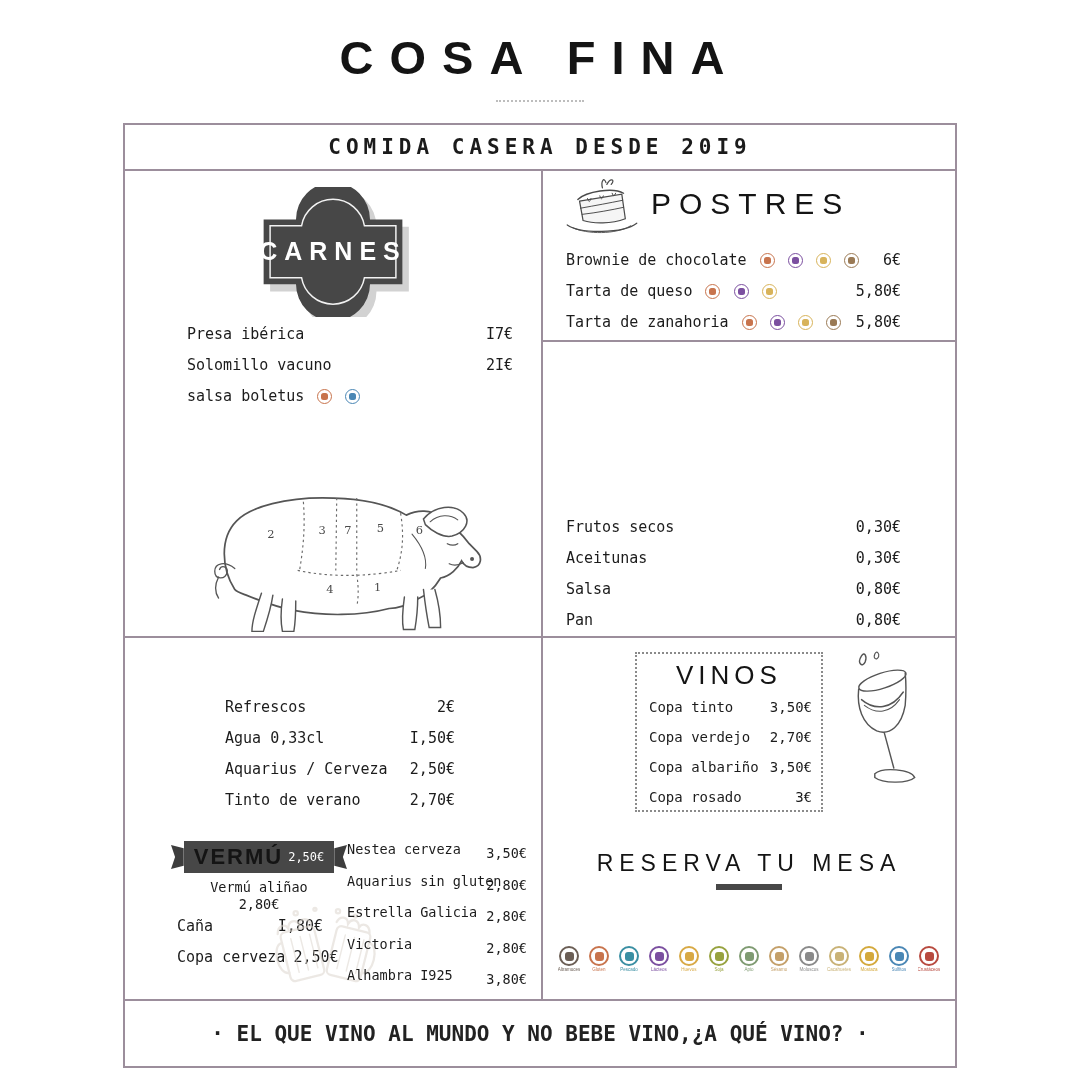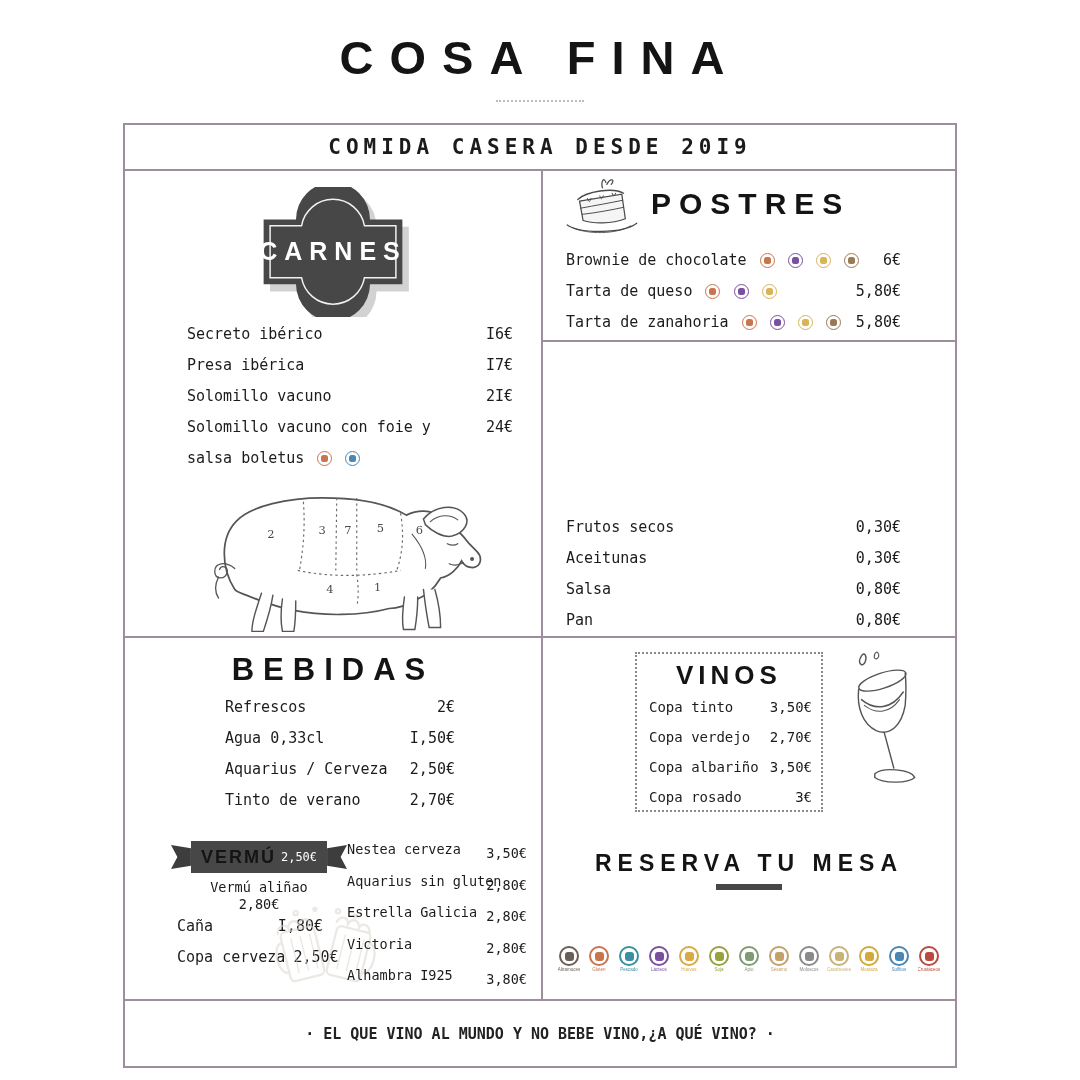--- a/index.html
+++ b/index.html
@@ -1,18 +1,18 @@
 <!DOCTYPE html>
 <html><head>
 <meta charset="utf-8">
 <style>
   html,body{margin:0;padding:0;background:#ffffff;width:1080px;height:1080px;overflow:hidden;
     font-family:"Liberation Sans",sans-serif;color:#1b1b1b;}
   .mono{font-family:"DejaVu Sans Mono","Liberation Mono",monospace;}
-  .heading{font-family:"Liberation Sans",sans-serif;font-weight:700;color:#141414;}
+  .heading{font-family:"Liberation Sans",sans-serif;font-weight:400;color:#141414;}
 
   
   .brand-title{position:absolute;top:30px;left:0;width:1080px;text-align:center;
     font-size:47px;font-weight:800;letter-spacing:16px;color:#141414;}
   .brand-rule{position:absolute;top:100px;left:496px;width:88px;border-bottom:2px dotted #bdbdbd;}
 
   
   .frame{position:absolute;left:123px;top:123px;width:834px;height:945px;
     border:2px solid #9c8e9c;box-sizing:border-box;}
   .banner{position:absolute;left:0;top:0;width:830px;height:44px;border-bottom:2px solid #9c8e9c;
@@ -65,21 +65,21 @@
   .beb-title{position:absolute;left:0;top:14px;width:100%;text-align:center;
     font-size:31px;letter-spacing:9px;}
   .beb-list{position:absolute;left:100px;right:86px;top:62px;}
   .vermu-block{position:absolute;left:46px;top:203px;width:176px;text-align:center;}
   .ribbon{display:flex;align-items:center;justify-content:center;height:32px;}
   .ribbon .tail{width:22px;height:24px;background:#3d3d3d;}
   .ribbon .tail.l{clip-path:polygon(0 0,100% 14%,100% 86%,0 100%,32% 50%);}
   .ribbon .tail.r{clip-path:polygon(100% 0,0 14%,0 86%,100% 100%,68% 50%);}
   .ribbon .mid{background:#474747;color:#fff;height:32px;display:flex;align-items:center;
     justify-content:center;padding:0 10px;gap:5px;}
-  .ribbon .mid .big{font-weight:800;font-size:18px;letter-spacing:2px;}
+  .ribbon .mid .big{font-weight:800;font-size:22px;letter-spacing:2px;}
   .ribbon .mid .sml{font-family:"DejaVu Sans Mono",monospace;font-size:12px;}
   .vermu-sub{font-family:"DejaVu Sans Mono",monospace;font-size:13.5px;margin-top:6px;line-height:17px;}
   .cana-list{position:absolute;left:52px;top:281px;width:146px;}
   .beer-list{position:absolute;left:222px;top:204px;width:180px;z-index:2;}
   .beer-list .row{font-size:13.5px;margin-bottom:16.5px;}
   .beer-list .row .pr{position:absolute;right:0;bottom:-4px;background:transparent;}
   .beer-watermark{position:absolute;left:138px;top:248px;width:125px;height:115px;opacity:.55;z-index:1;}
 
   
   .vinos-box{position:absolute;left:92px;top:14px;width:188px;height:160px;
@@ -100,21 +100,21 @@
   .alg{width:24px;display:flex;flex-direction:column;align-items:center;}
   .al-big{width:20px;height:20px;border:2px solid var(--c,#999);border-radius:50%;
     position:relative;box-sizing:border-box;}
   .al-big::before{content:"";position:absolute;inset:3.5px;background:var(--c,#999);border-radius:3px;}
   .alg-label{font-size:4.5px;line-height:7px;color:var(--c,#999);
     font-family:"Liberation Sans",sans-serif;white-space:nowrap;overflow:hidden;max-width:26px;}
 
   
   .footband{position:absolute;left:0;top:874px;width:830px;height:65px;border-top:2px solid #9c8e9c;
     display:flex;align-items:center;justify-content:center;
-    font-family:"DejaVu Sans Mono","Liberation Mono",monospace;font-weight:700;font-size:15px;color:#222;}
+    font-family:"DejaVu Sans Mono","Liberation Mono",monospace;font-weight:700;font-size:21px;color:#222;}
 </style>
 </head>
 <body>
 
 <div class="brand-title heading">COSA FINA</div>
 <div class="brand-rule"></div>
 
 <div class="frame">
 
   <div class="banner mono">COMIDA CASERA DESDE 20I9</div>
@@ -126,34 +126,26 @@
       <svg viewBox="0 0 200 140">
         <path d="M25,35 L60,35 A40,40 0 0 1 140,35 L175,35 L175,105 L140,105 A40,40 0 0 1 60,105 L25,105 Z" transform="translate(7,8)" fill="#d2d2d2"></path>
         <path d="M25,35 L60,35 A40,40 0 0 1 140,35 L175,35 L175,105 L140,105 A40,40 0 0 1 60,105 L25,105 Z" fill="#474747"></path>
         <path d="M32,42 L66,42 A34.5,34.5 0 0 1 134,42 L168,42 L168,98 L134,98 A34.5,34.5 0 0 1 66,98 L32,98 Z" fill="none" stroke="#f2f2f2" stroke-width="1.6"></path>
       </svg>
       <div class="badge-label heading">CARNES</div>
     </div>
 
     <div class="carnes-list">
       <div class="row">
-        <span class="nm">Secreto ibérico</span>
-        <span class="pr">I6€</span>
-      </div>
-      <div class="row">
         <span class="nm">Presa ibérica</span>
         <span class="pr">I7€</span>
       </div>
       <div class="row">
         <span class="nm">Solomillo vacuno</span>
         <span class="pr">2I€</span>
-      </div>
-      <div class="row">
-        <span class="nm">Solomillo vacuno con foie y</span>
-        <span class="pr">24€</span>
       </div>
       <div class="row">
         <span class="nm">
           <span>salsa boletus</span>
           <span class="chip" style="--c: #c8744d;"></span>
           <span class="chip" style="--c: #4a87b5;"></span>
         </span>
         <span class="pr"></span>
       </div>
     </div>
@@ -263,21 +255,20 @@
         <span class="pr">0,80€</span>
       </div>
       <div class="row">
         <span class="nm">Pan</span>
         <span class="pr">0,80€</span>
       </div>
     </div>
   </div>
 
   <div class="sec sec-bebidas">
-    <div class="beb-title heading">BEBIDAS</div>
     <div class="beb-list">
       <div class="row">
         <span class="nm">Refrescos</span>
         <span class="pr">2€</span>
       </div>
       <div class="row">
         <span class="nm">Agua 0,33cl</span>
         <span class="pr">I,50€</span>
       </div>
       <div class="row">

